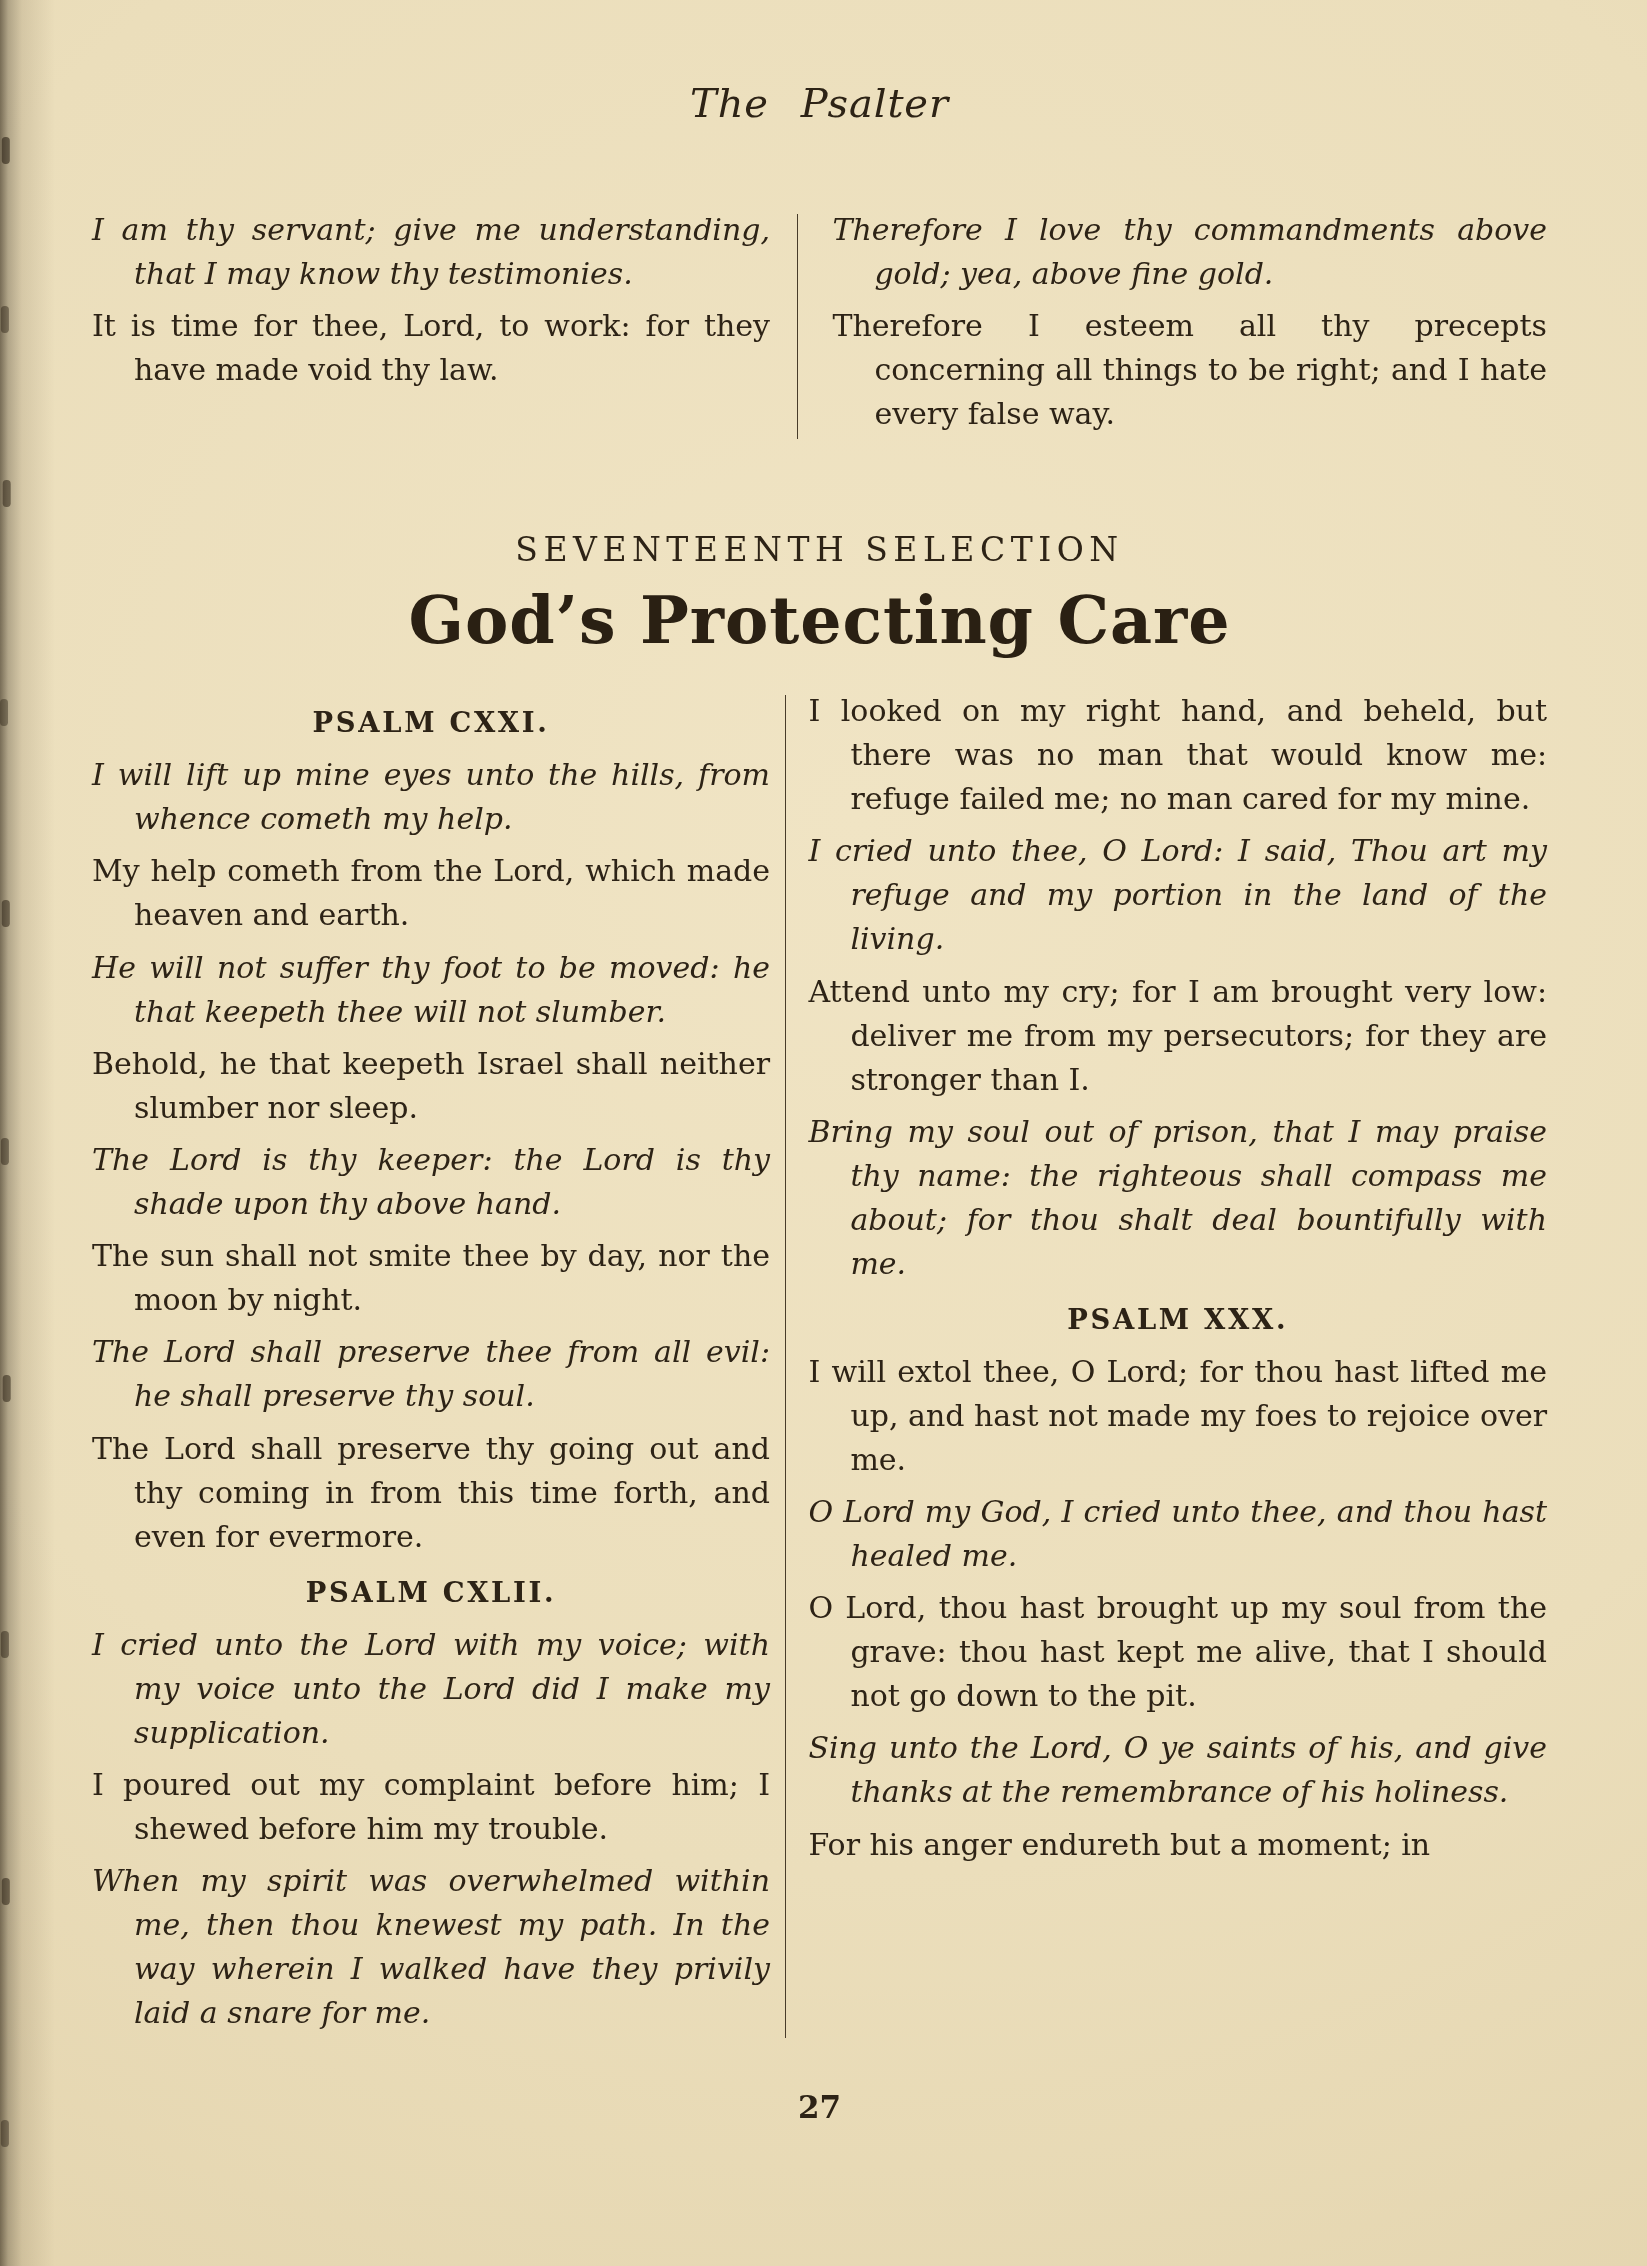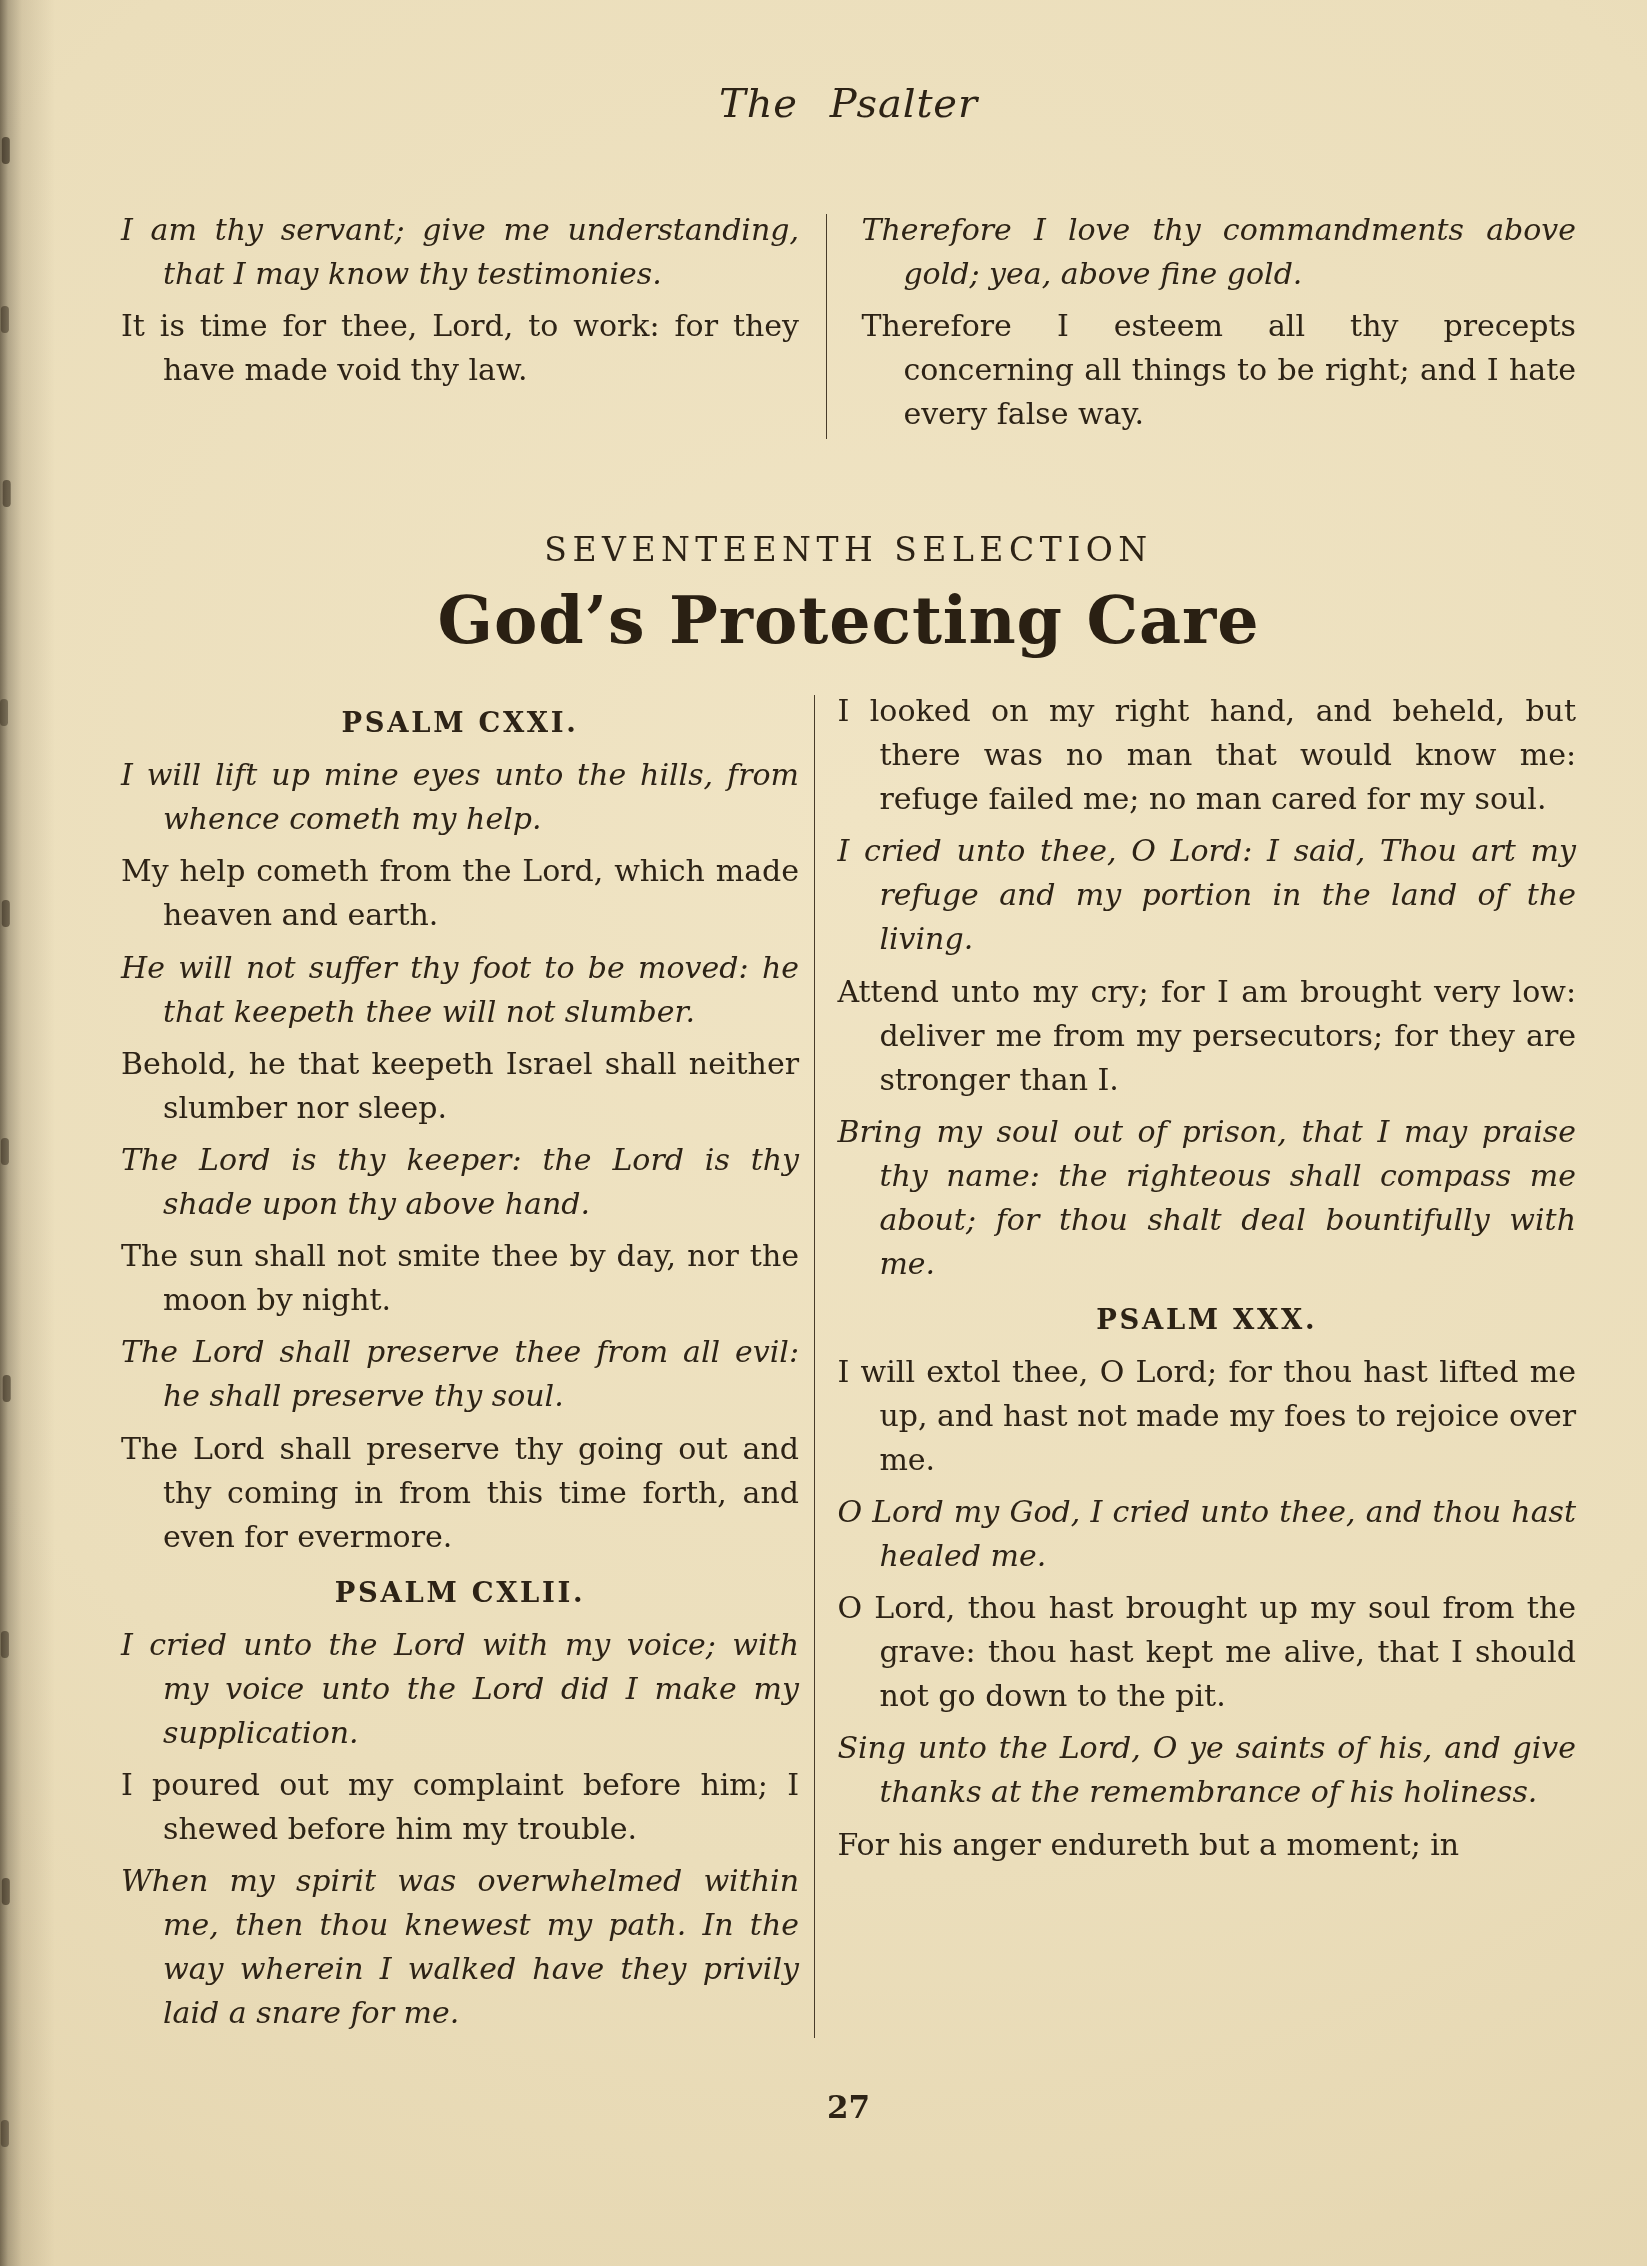--- a/index.html
+++ b/index.html
@@ -26,21 +26,21 @@
       2.7px 480px 0 rgba(35,26,14,.50),
       0px 699px 0 rgba(35,26,14,.38),
       1.8px 900px 0 rgba(35,26,14,.50),
       0.9px 1138px 0 rgba(35,26,14,.44),
       2.7px 1375px 0 rgba(35,26,14,.50),
       0.9px 1631px 0 rgba(35,26,14,.44),
       1.8px 1878px 0 rgba(35,26,14,.50),
       0.9px 2120px 0 rgba(35,26,14,.40);
   }
   .content {
-    position:absolute; top:0; left:121px; width:1455px; height:1878px;
+    position:absolute; top:0; left:92px; width:1455px; height:1878px;
   }
   .running-header {
     padding-top:80px;
     text-align:center;
     font-style:italic;
     font-size:40px;
     letter-spacing:0.9px;
     word-spacing:18.3px;
   }
   .columns { display:flex; align-items:stretch; }
@@ -126,21 +126,21 @@
           <p class="verse roman">The sun shall not smite thee by day, nor the moon by night.</p>
           <p class="verse italic">The Lord shall preserve thee from all evil: he shall preserve thy soul.</p>
           <p class="verse roman">The Lord shall preserve thy going out and thy coming in from this time forth, and even for evermore.</p>
           <p class="verse heading">PSALM CXLII.</p>
           <p class="verse italic">I cried unto the Lord with my voice; with my voice unto the Lord did I make my supplication.</p>
           <p class="verse roman">I poured out my complaint before him; I shewed before him my trouble.</p>
           <p class="verse italic">When my spirit was overwhelmed within me, then thou knewest my path.  In the way wherein I walked have they privily laid a snare for me.</p>
         </div>
       <div class="divider"></div>
       <div class="col right">
-          <p class="verse roman">I looked on my right hand, and beheld, but there was no man that would know me:  refuge failed me; no man cared for my soul.</p>
+          <p class="verse roman">I looked on my right hand, and beheld, but there was no man that would know me:  refuge failed me; no man cared for my mine.</p>
           <p class="verse italic">I cried unto thee, O Lord: I said, Thou art my refuge and my portion in the land of the living.</p>
           <p class="verse roman">Attend unto my cry; for I am brought very low: deliver me from my persecutors; for they are stronger than I.</p>
           <p class="verse italic">Bring my soul out of prison, that I may praise thy name: the righteous shall compass me about; for thou shalt deal bountifully with me.</p>
           <p class="verse heading">PSALM XXX.</p>
           <p class="verse roman">I will extol thee, O Lord; for thou hast lifted me up, and hast not made my foes to rejoice over me.</p>
           <p class="verse italic">O Lord my God, I cried unto thee, and thou hast healed me.</p>
           <p class="verse roman">O Lord, thou hast brought up my soul from the grave: thou hast kept me alive, that I should not go down to the pit.</p>
           <p class="verse italic">Sing unto the Lord, O ye saints of his, and give thanks at the remembrance of his holiness.</p>
           <p class="verse roman">For his anger endureth but a moment; in</p>
         </div>

